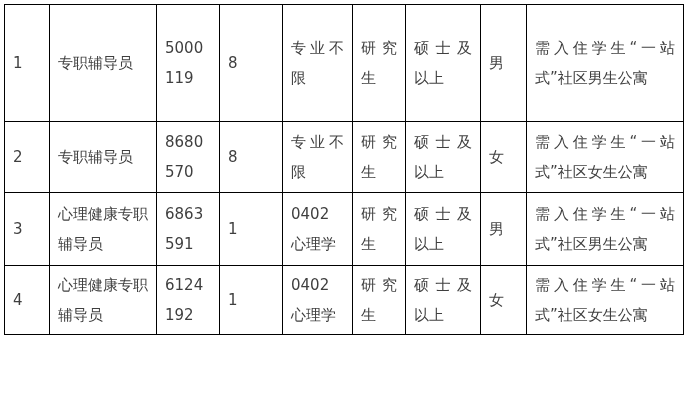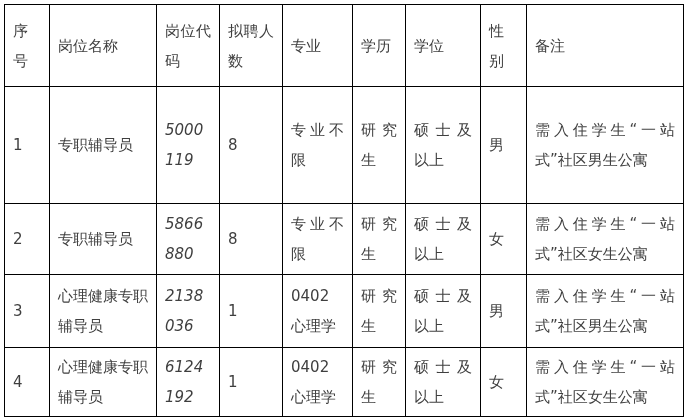--- a/index.html
+++ b/index.html
@@ -30,21 +30,20 @@
     vertical-align:middle;
     text-align:justify;
     text-align-last:left;
     text-justify:inter-character;
     padding:2px 8px;
     overflow:hidden;
     word-wrap:break-word;
   }
   .jobs td.num{
     word-break:break-all;
-    font-style:italic;
   }
   tr.row-header{height:82px;}
   tr.row-1{height:117px;}
   tr.row-2{height:71px;}
   tr.row-3{height:73px;}
   tr.row-4{height:69px;}
 </style>
 </head>
 <body>
 
@@ -54,60 +53,49 @@
     <col style="width:107px">
     <col style="width:63px">
     <col style="width:63px">
     <col style="width:70px">
     <col style="width:53px">
     <col style="width:75px">
     <col style="width:46px">
     <col style="width:157px">
   </colgroup>
   <tbody>
-    <tr class="row-header">
-      <th>序号</th>
-      <th>岗位名称</th>
-      <th>岗位代码</th>
-      <th>拟聘人数</th>
-      <th>专业</th>
-      <th>学历</th>
-      <th>学位</th>
-      <th>性别</th>
-      <th>备注</th>
-    </tr>
 
     <tr class="row-1">
       <td>1</td>
       <td>专职辅导员</td>
       <td class="num">5000119</td>
       <td>8</td>
       <td>专业不限</td>
       <td>研究生</td>
       <td>硕士及以上</td>
       <td>男</td>
       <td>需入住学生“一站式”社区男生公寓</td>
     </tr>
 
     <tr class="row-2">
       <td>2</td>
       <td>专职辅导员</td>
-      <td class="num">5866880</td>
+      <td class="num">8680570</td>
       <td>8</td>
       <td>专业不限</td>
       <td>研究生</td>
       <td>硕士及以上</td>
       <td>女</td>
       <td>需入住学生“一站式”社区女生公寓</td>
     </tr>
 
     <tr class="row-3">
       <td>3</td>
       <td>心理健康专职辅导员</td>
-      <td class="num">2138036</td>
+      <td class="num">6863591</td>
       <td>1</td>
       <td>0402心理学</td>
       <td>研究生</td>
       <td>硕士及以上</td>
       <td>男</td>
       <td>需入住学生“一站式”社区男生公寓</td>
     </tr>
 
     <tr class="row-4">
       <td>4</td>

